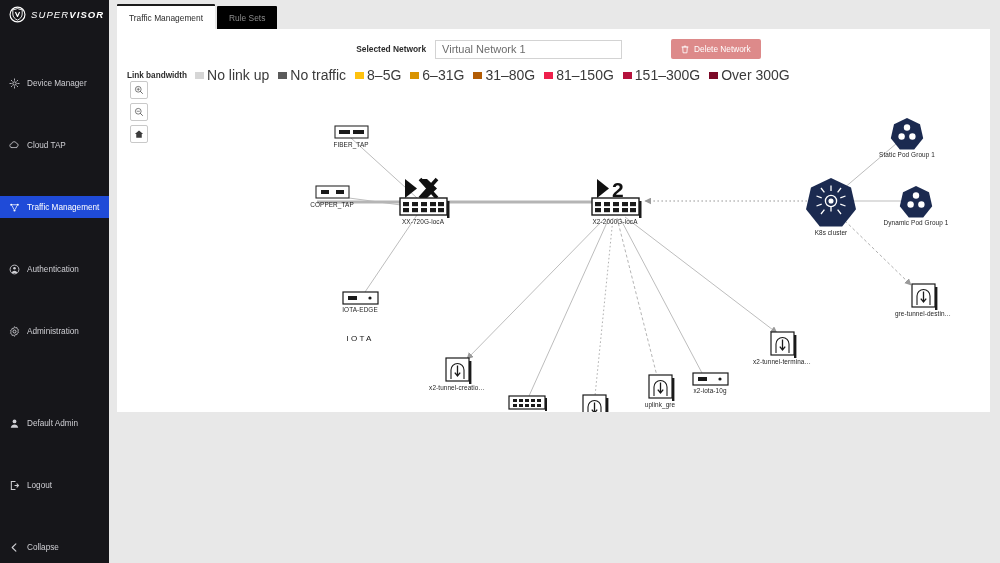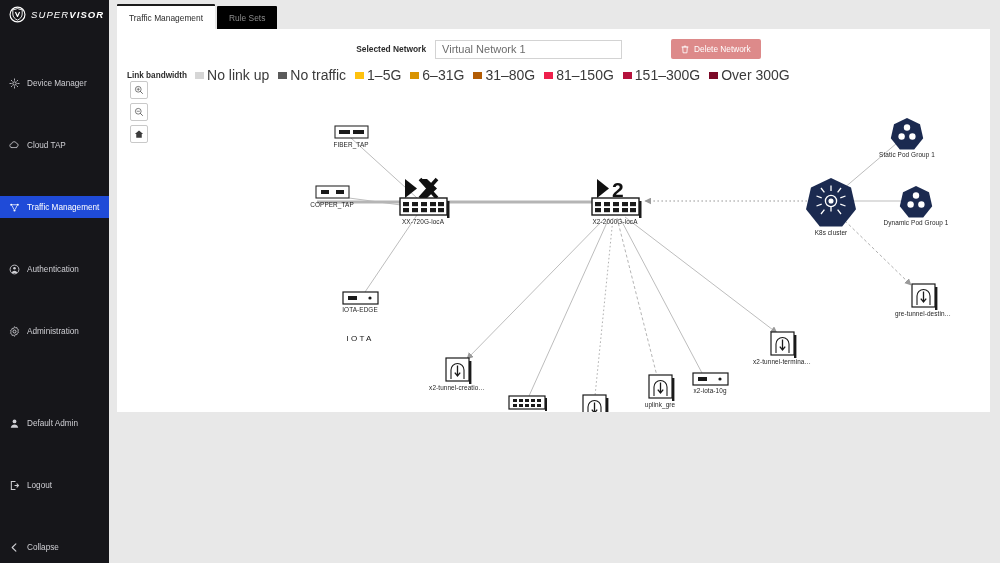--- a/index.html
+++ b/index.html
@@ -247,21 +247,21 @@
         <span class="legend-item">
             <i class="sw" style="background: rgb(214, 214, 214);"></i>
             <span>No link up</span>
           </span>
         <span class="legend-item">
             <i class="sw" style="background: rgb(90, 90, 90);"></i>
             <span>No traffic</span>
           </span>
         <span class="legend-item">
             <i class="sw" style="background: rgb(255, 194, 14);"></i>
-            <span>1–5G</span>
+            <span>8–5G</span>
           </span>
         <span class="legend-item">
             <i class="sw" style="background: rgb(217, 148, 2);"></i>
             <span>6–31G</span>
           </span>
         <span class="legend-item">
             <i class="sw" style="background: rgb(179, 92, 4);"></i>
             <span>31–80G</span>
           </span>
         <span class="legend-item">

